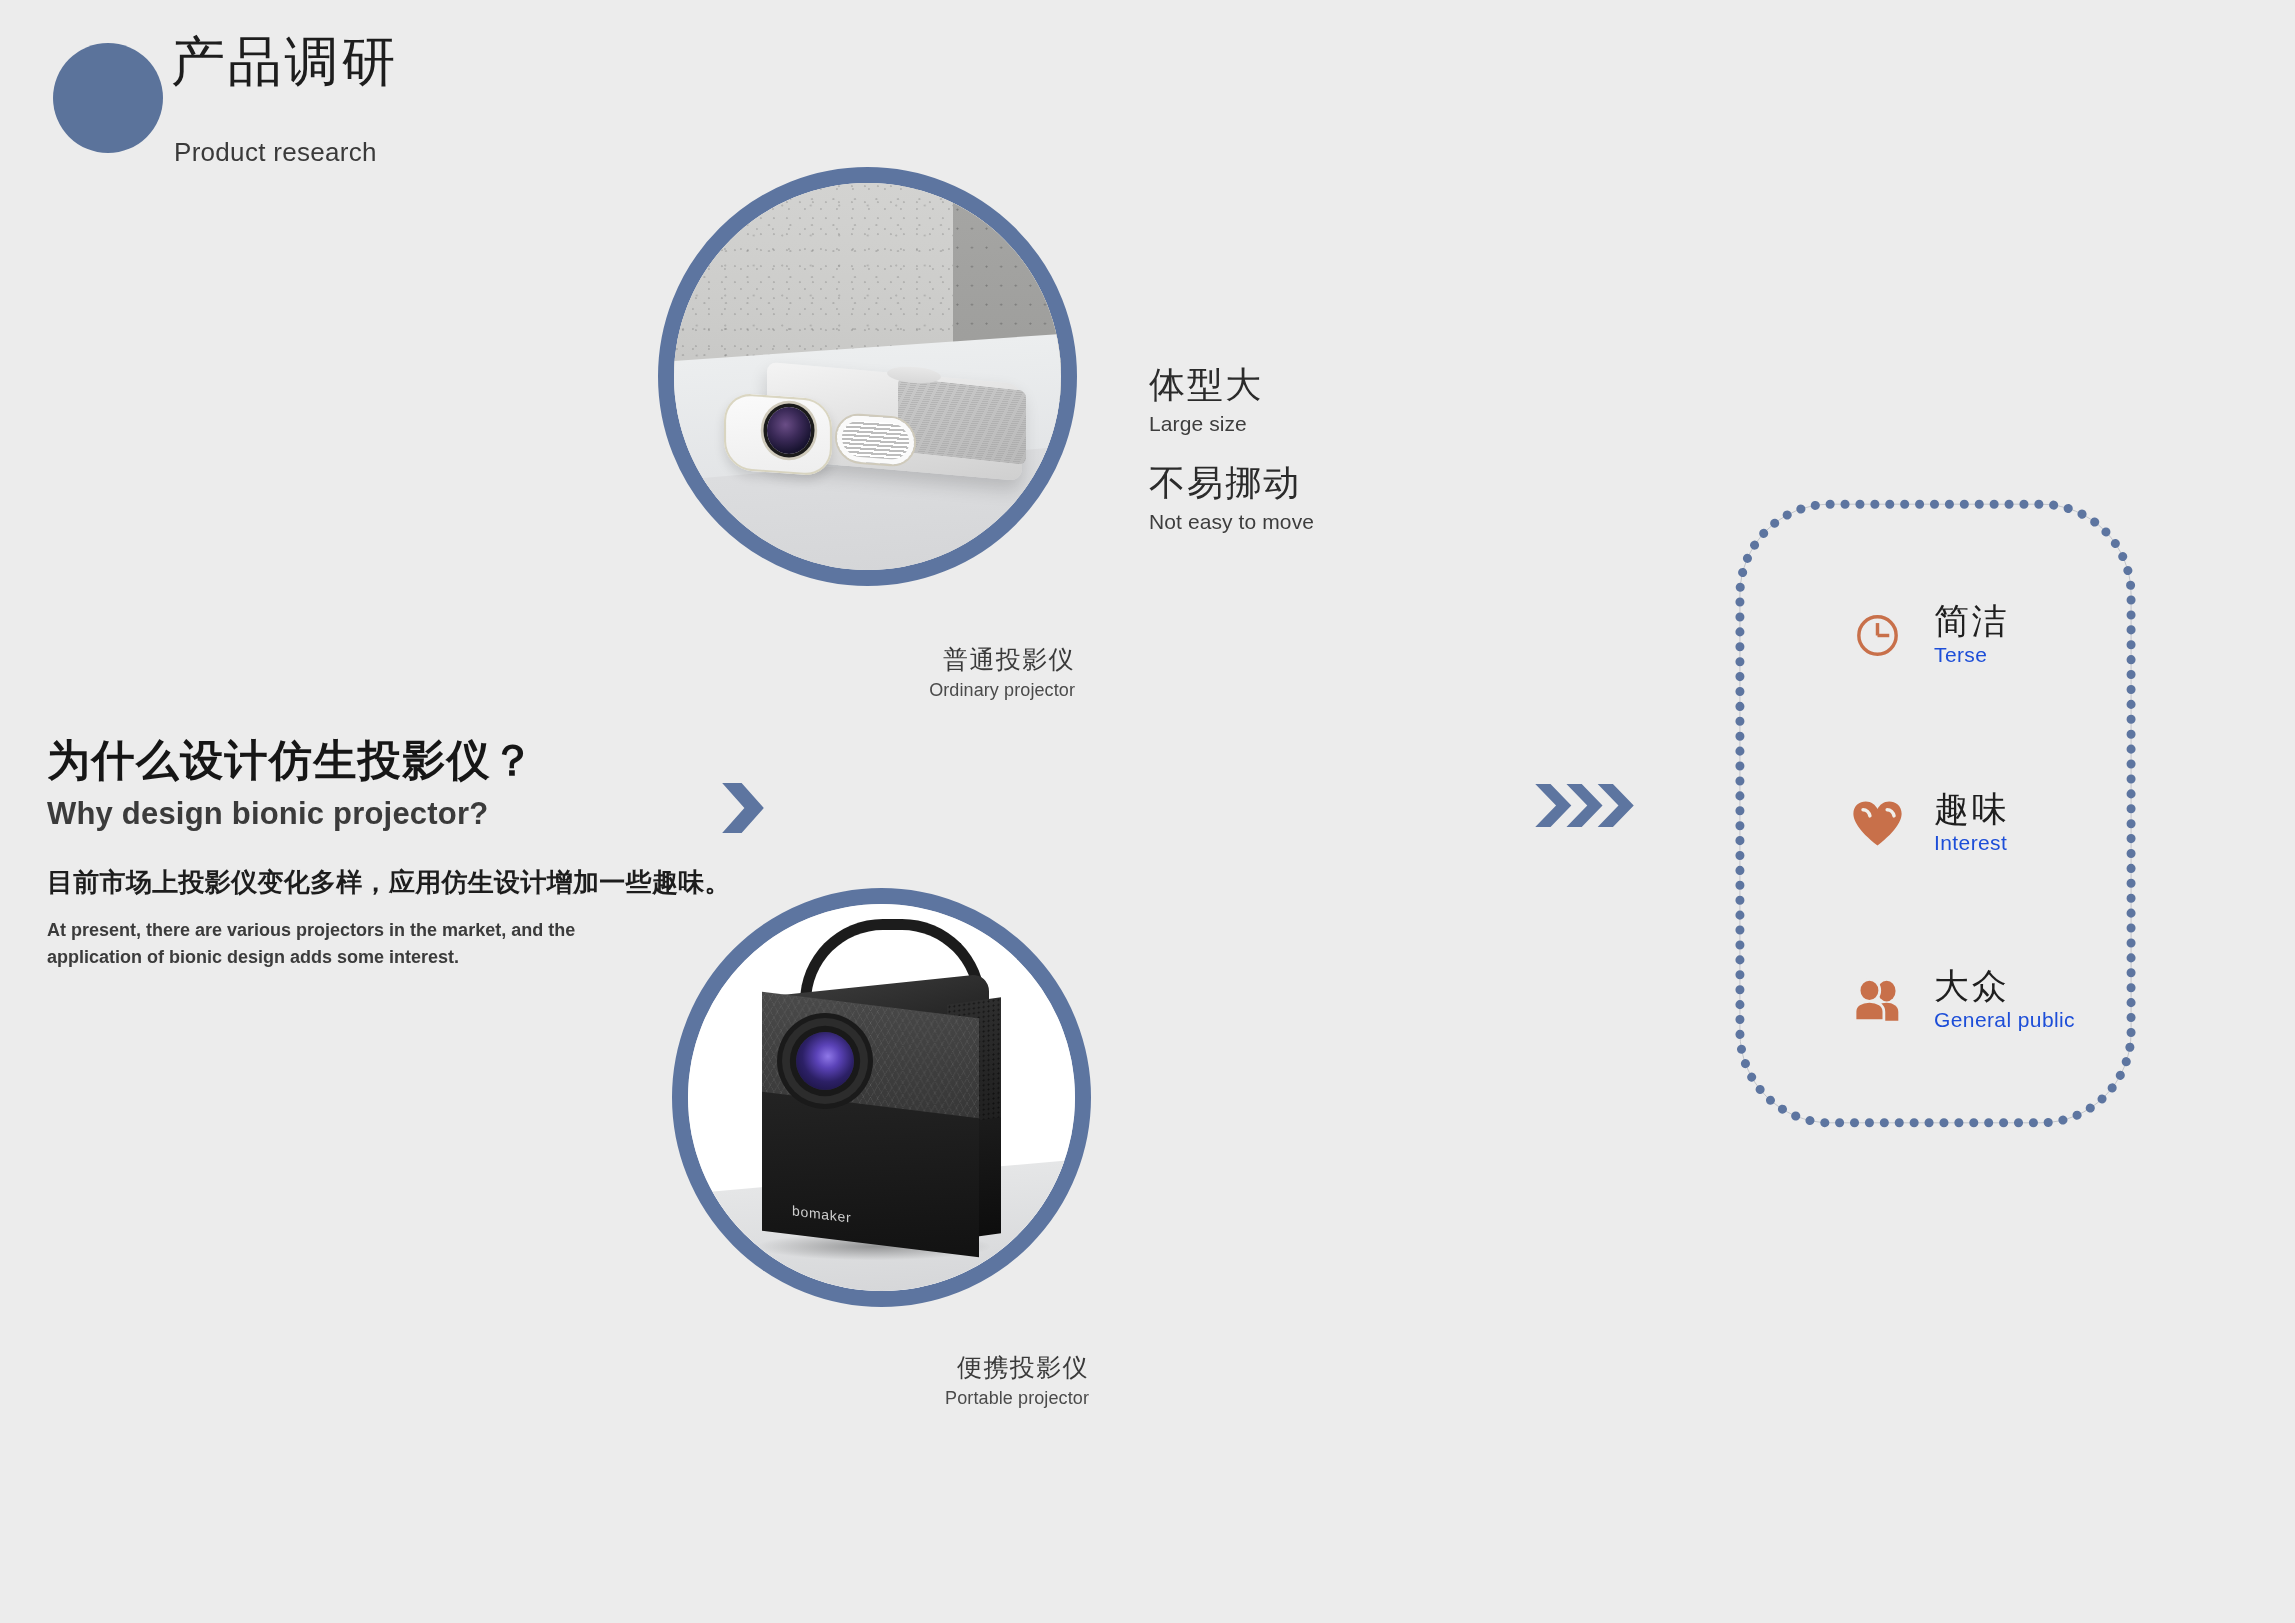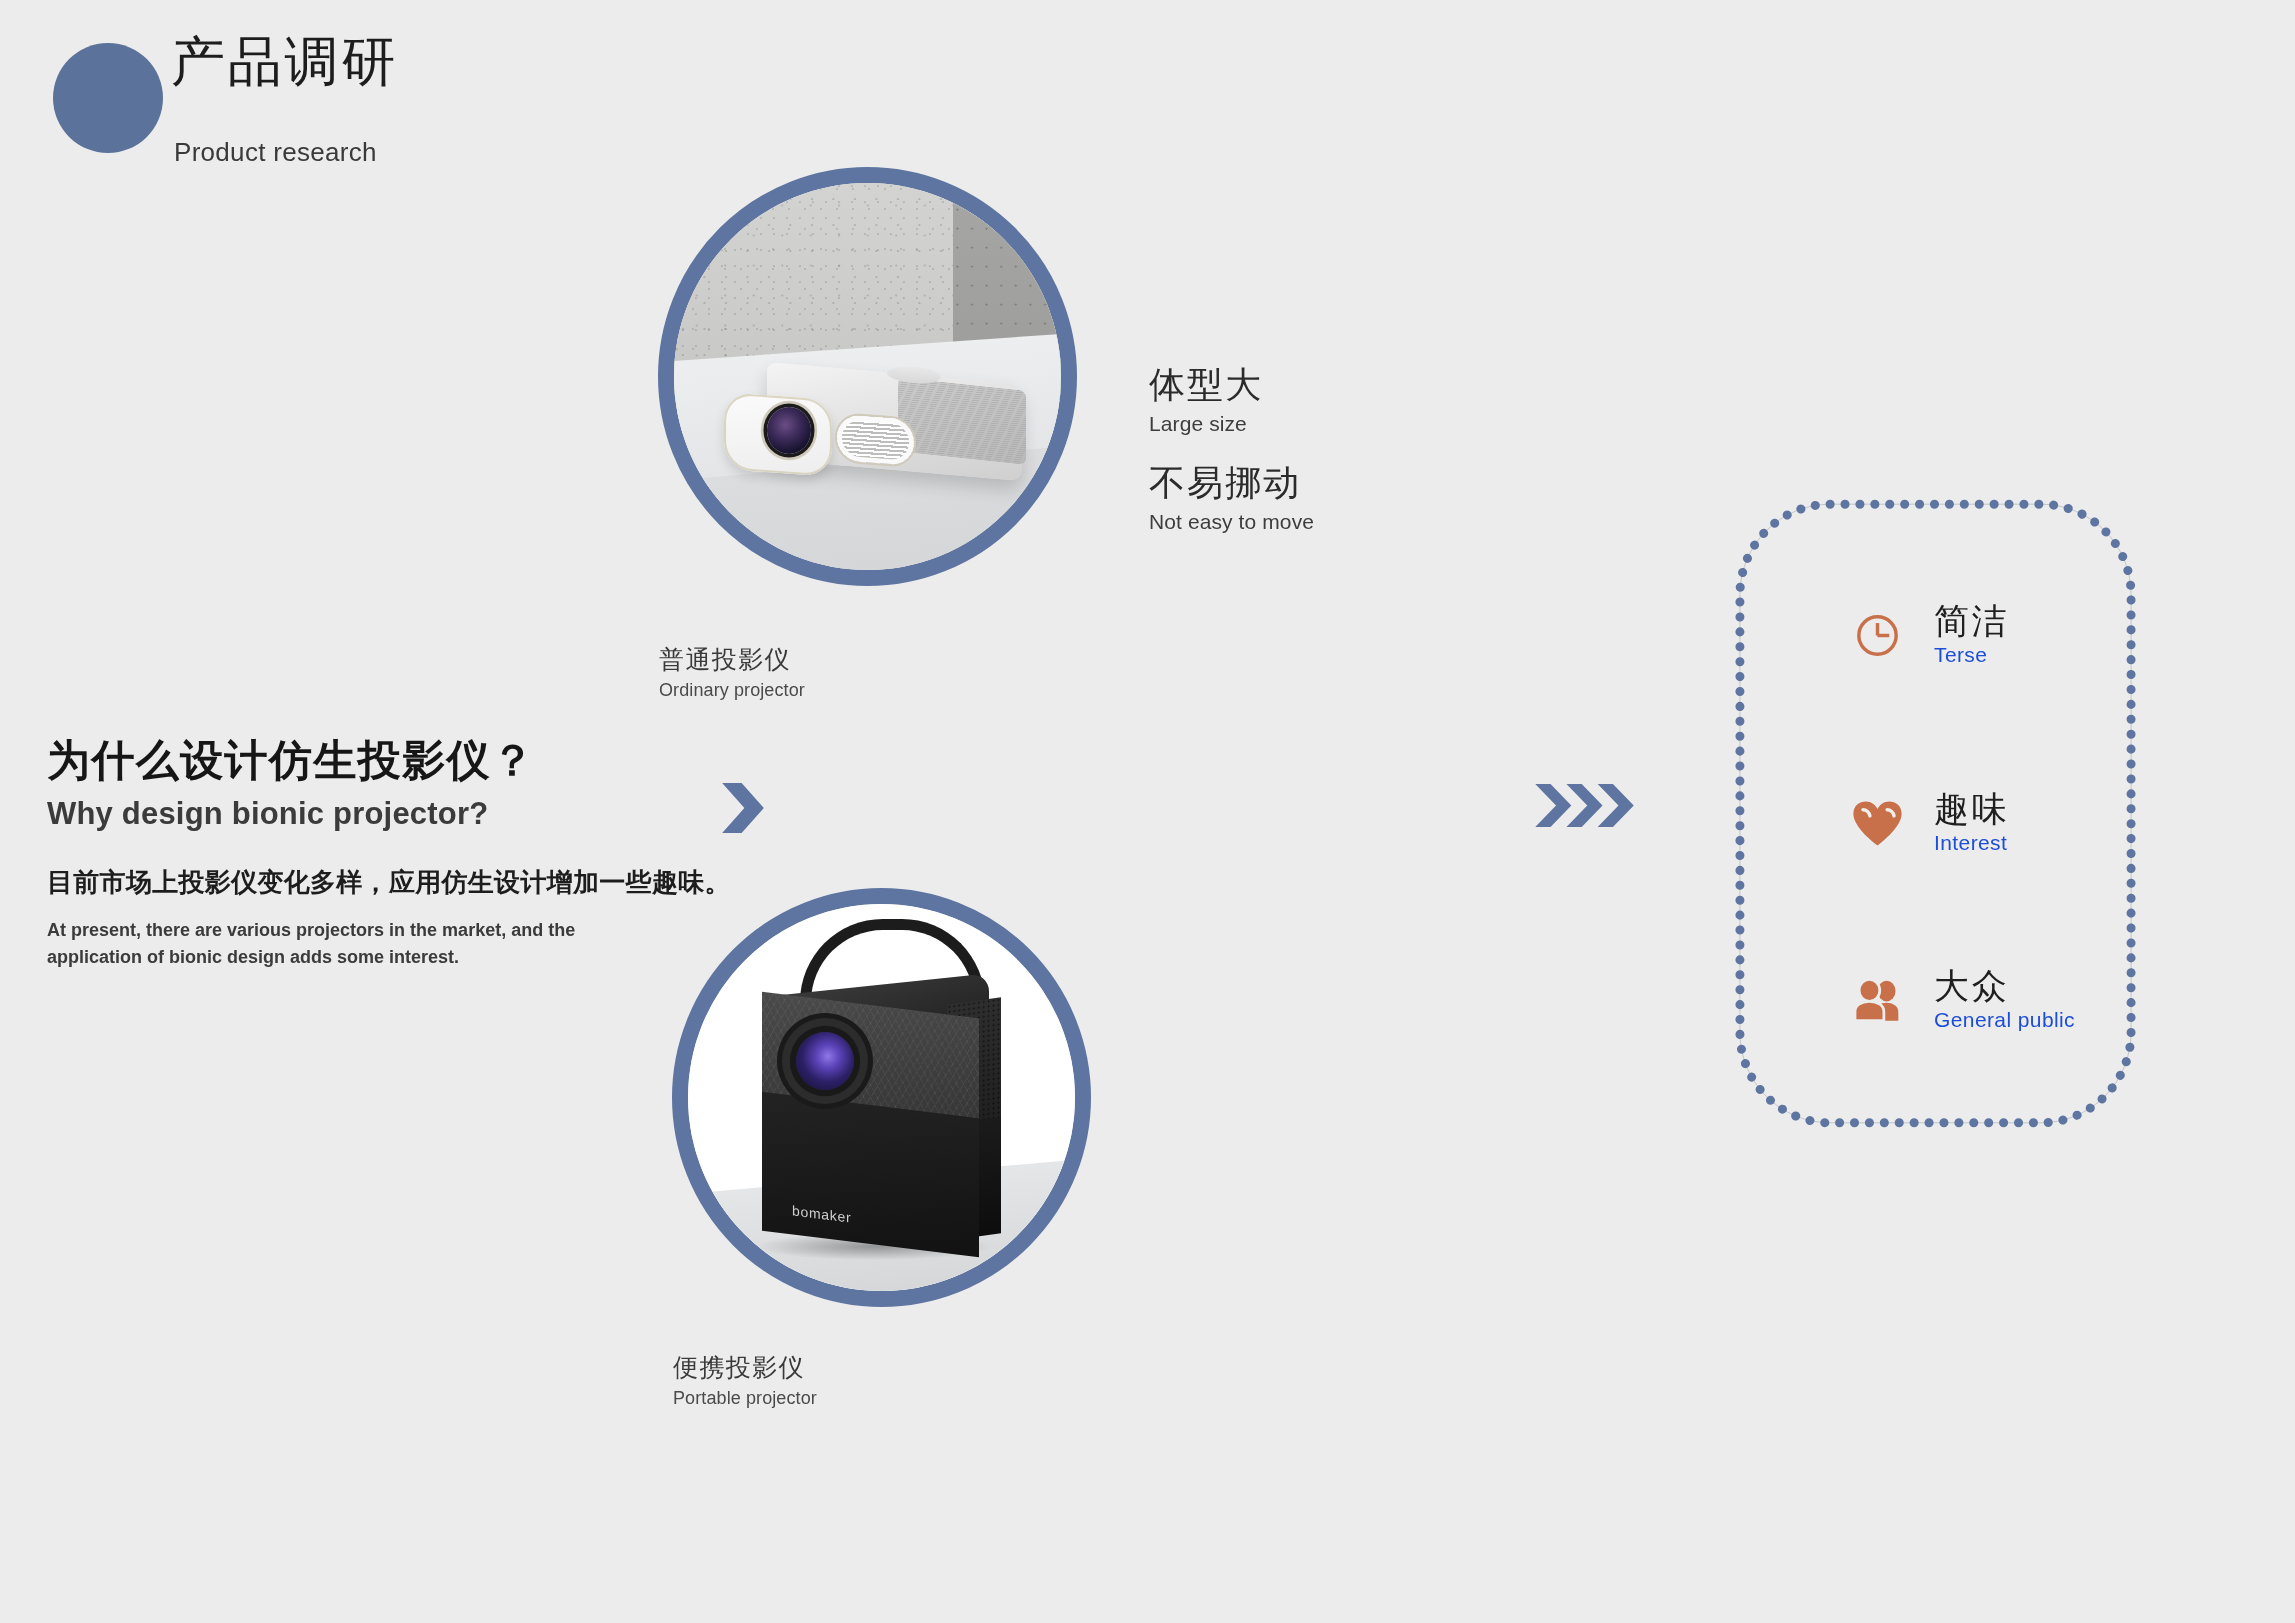--- a/index.html
+++ b/index.html
@@ -109,21 +109,21 @@
     overflow: visible;
   }
   .product-photo-clip {
     position: absolute;
     left: 0; top: 0; right: 0; bottom: 0;
     border-radius: 50%;
     overflow: hidden;
   }
   .product-caption {
     position: absolute;
-    text-align: left;
+    text-align: right;
     width: 416px;
   }
   .product-caption .cn {
     font-size: 25px;
     color: #3a3a3a;
     letter-spacing: 1.4px;
     display: block;
   }
   .product-caption .en {
     font-size: 18px;

